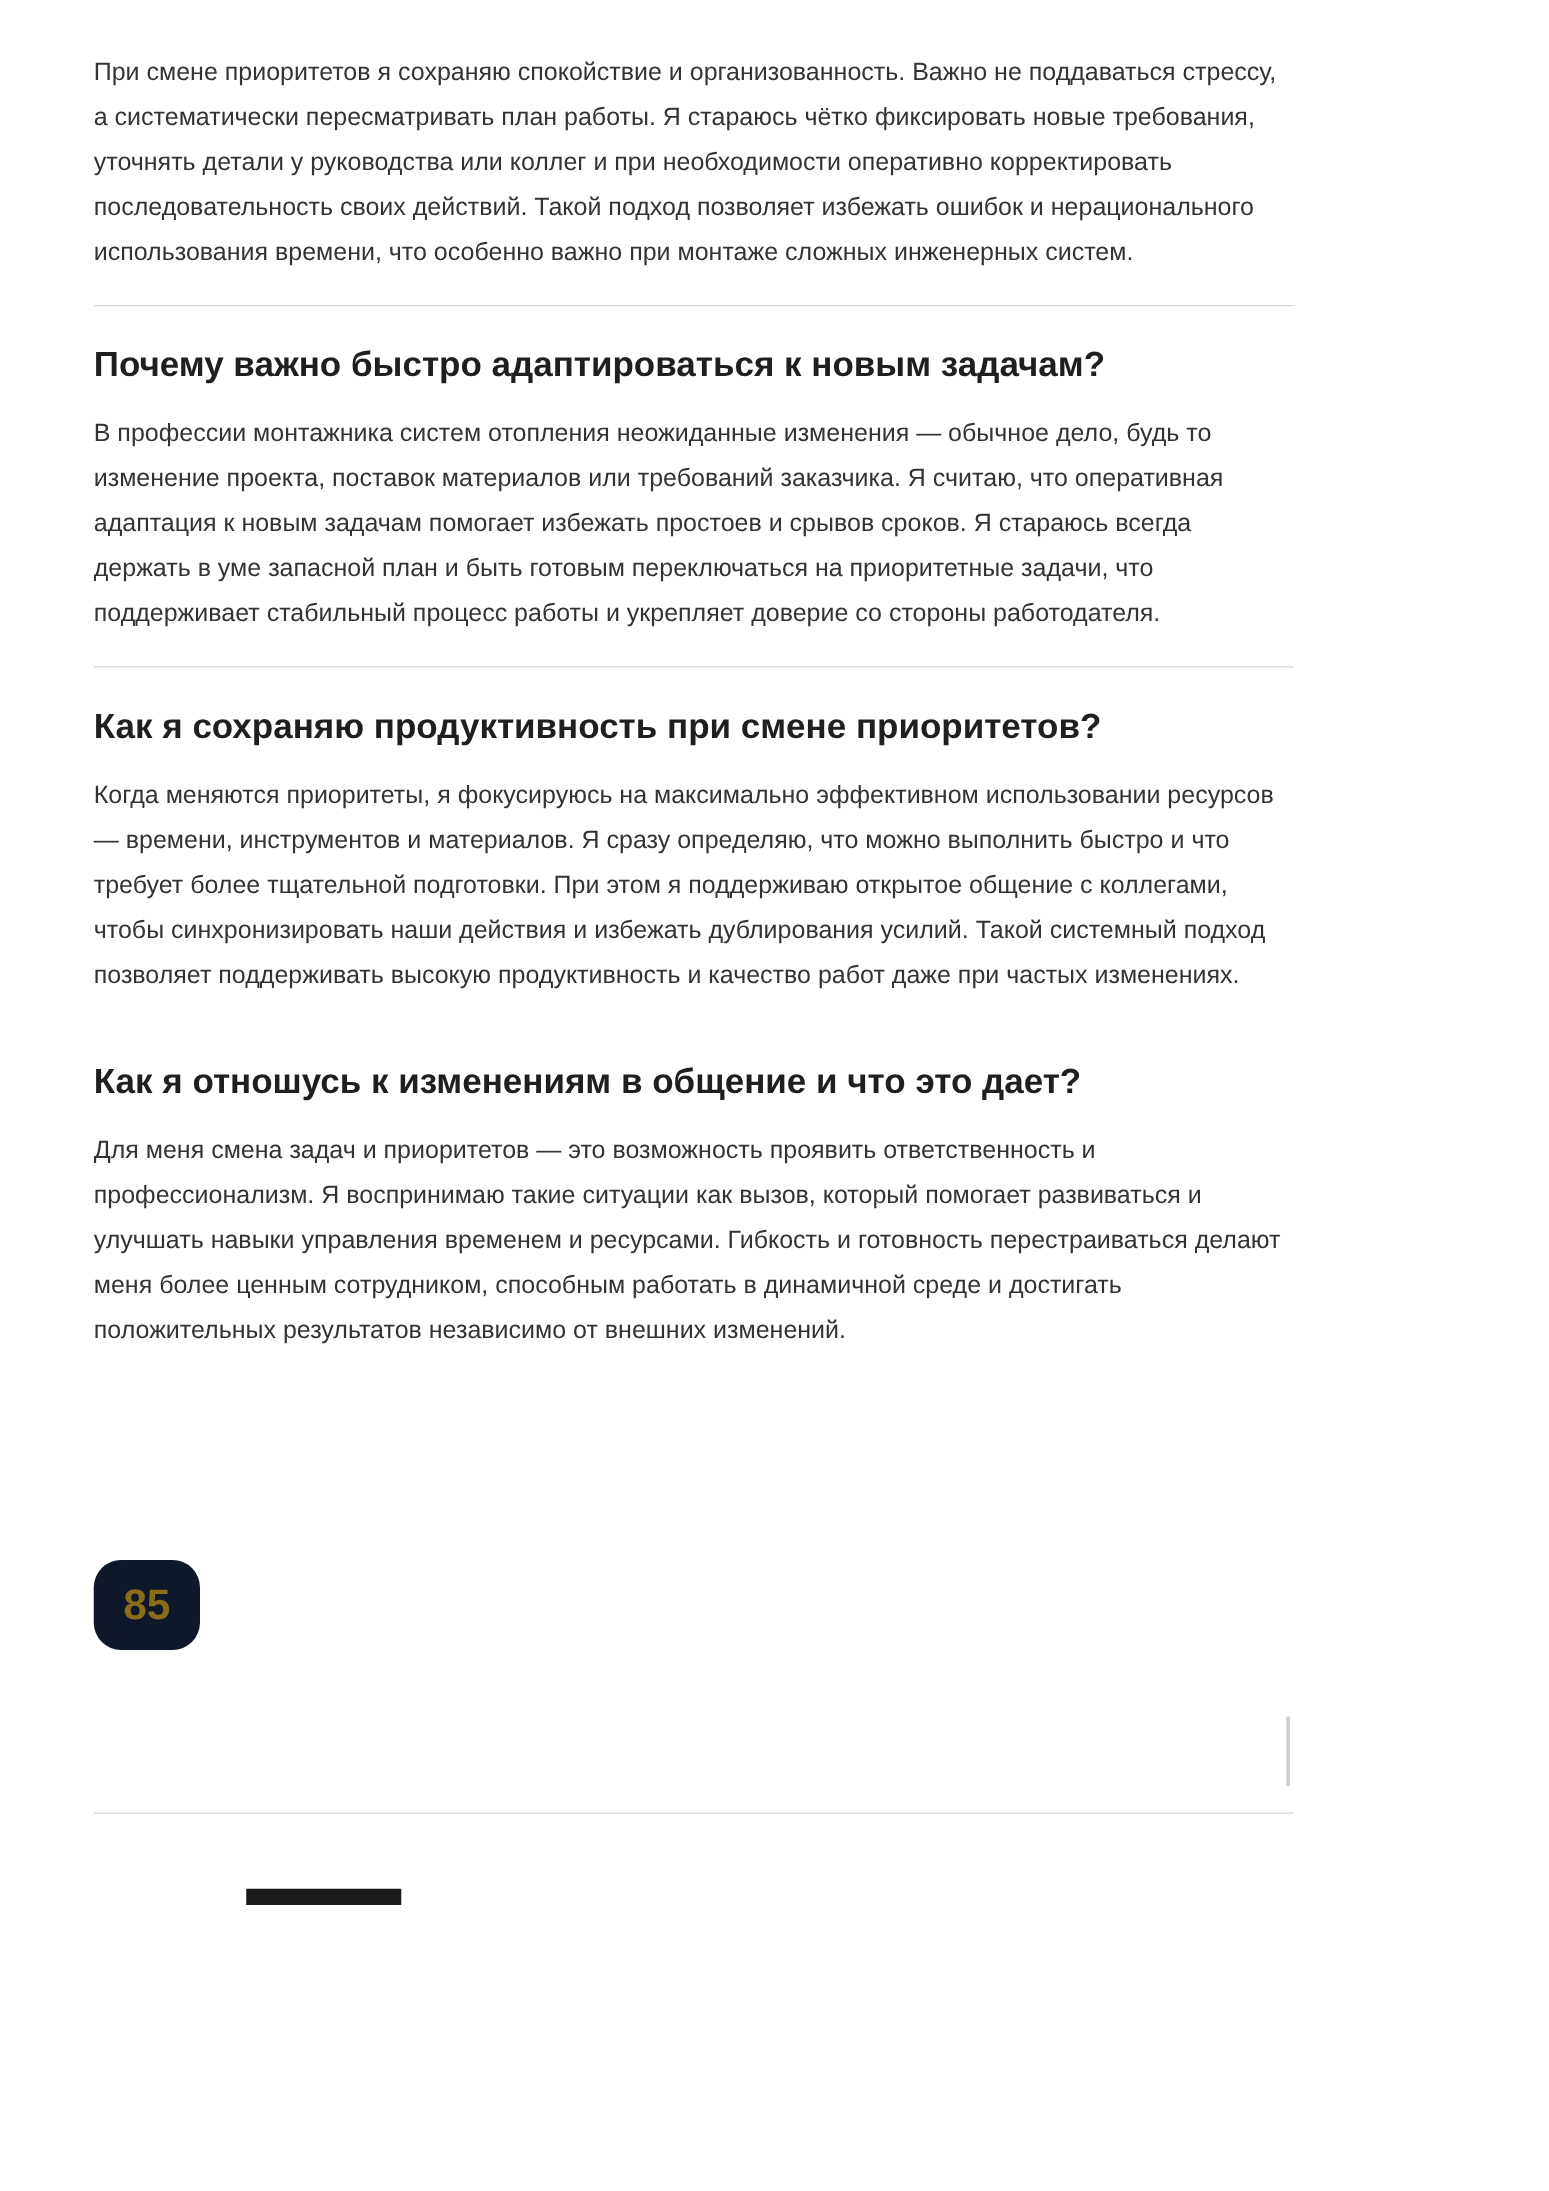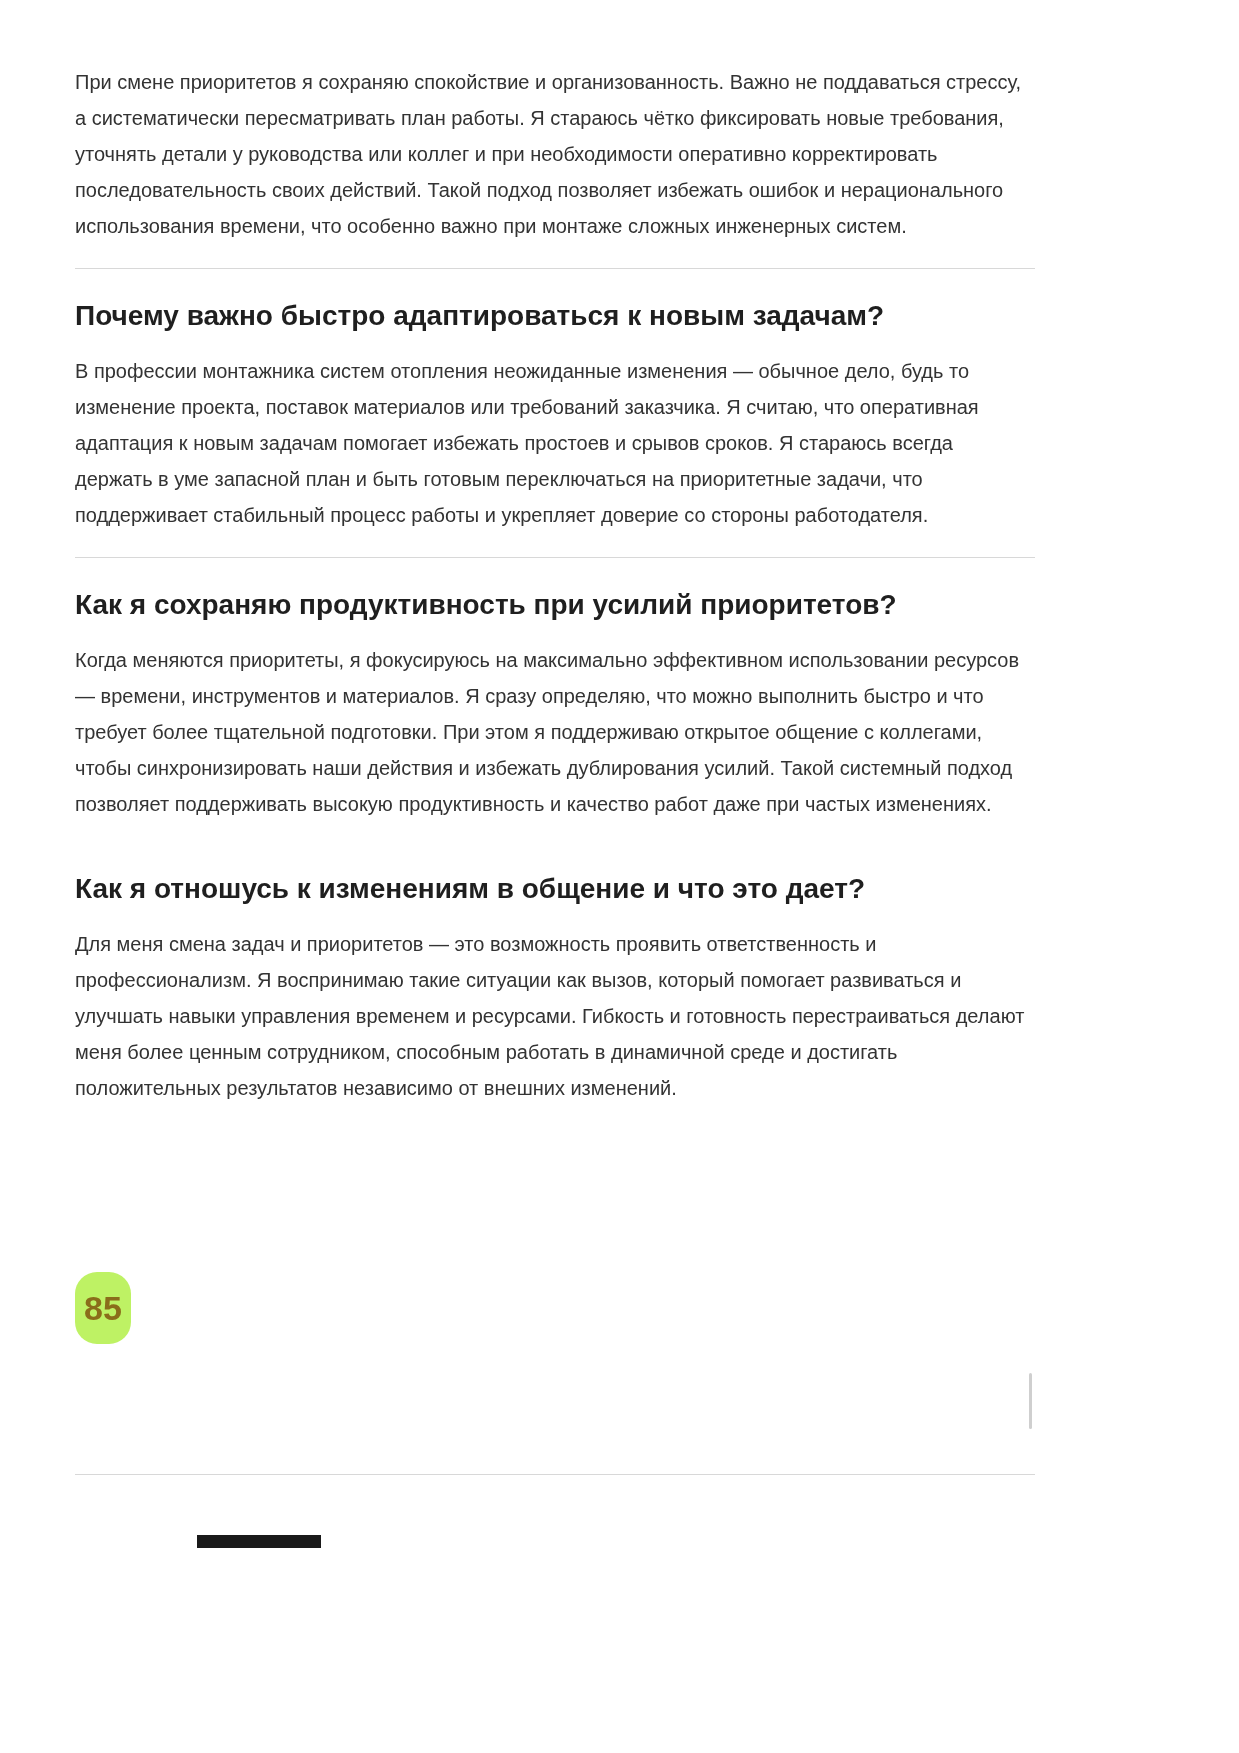--- a/index.html
+++ b/index.html
@@ -21,21 +21,21 @@
     left: 75px;
     top: 0;
     width: 960px;
   }
   .paragraph {
     font-size: 20px;
     line-height: 36px;
     color: #333333;
     margin: 0;
   }
-  .intro { margin-top: 64px; }
+  .intro { margin-top: 40px; }
   .divider {
     border: none;
     border-top: 1px solid #d8d8d8;
     height: 0;
     margin: 0;
   }
   .divider-1 { margin-top: 24px; }
   .divider-2 { margin-top: 24px; }
   .divider-3 { margin-top: 130px; }
   .question-heading {
@@ -47,24 +47,24 @@
   }
   .question-heading.q3 { margin-top: 52px; }
   .answer { margin-top: 22px; }
   .next-question {
     display: flex;
     align-items: flex-start;
     margin-top: 166px;
   }
   .number-badge {
     flex: 0 0 auto;
-    width: 56px;
+    width: 85px;
     height: 72px;
     border-radius: 22px;
-    background: #bef264;
+    background: #0f172a;
     color: #8a6d1a;
     font-size: 34px;
     font-weight: bold;
     display: flex;
     align-items: center;
     justify-content: center;
     line-height: 1;
   }
   .next-question-title {
     margin: 0 0 0 52px;
@@ -102,21 +102,21 @@
     <p class="paragraph intro">При смене приоритетов я сохраняю спокойствие и организованность. Важно не поддаваться стрессу, а систематически пересматривать план работы. Я стараюсь чётко фиксировать новые требования, уточнять детали у руководства или коллег и при необходимости оперативно корректировать последовательность своих действий. Такой подход позволяет избежать ошибок и нерационального использования времени, что особенно важно при монтаже сложных инженерных систем.</p>
 
     <hr class="divider divider-1">
 
     <h3 class="question-heading">Почему важно быстро адаптироваться к новым задачам?</h3>
 
     <p class="paragraph answer">В профессии монтажника систем отопления неожиданные изменения — обычное дело, будь то изменение проекта, поставок материалов или требований заказчика. Я считаю, что оперативная адаптация к новым задачам помогает избежать простоев и срывов сроков. Я стараюсь всегда держать в уме запасной план и быть готовым переключаться на приоритетные задачи, что поддерживает стабильный процесс работы и укрепляет доверие со стороны работодателя.</p>
 
     <hr class="divider divider-2">
 
-    <h3 class="question-heading">Как я сохраняю продуктивность при усилий приоритетов?</h3>
+    <h3 class="question-heading">Как я сохраняю продуктивность при смене приоритетов?</h3>
 
     <p class="paragraph answer">Когда меняются приоритеты, я фокусируюсь на максимально эффективном использовании ресурсов — времени, инструментов и материалов. Я сразу определяю, что можно выполнить быстро и что требует более тщательной подготовки. При этом я поддерживаю открытое общение с коллегами, чтобы синхронизировать наши действия и избежать дублирования усилий. Такой системный подход позволяет поддерживать высокую продуктивность и качество работ даже при частых изменениях.</p>
 
     <h3 class="question-heading q3">Как я отношусь к изменениям в общение и что это дает?</h3>
 
     <p class="paragraph answer">Для меня смена задач и приоритетов — это возможность проявить ответственность и профессионализм. Я воспринимаю такие ситуации как вызов, который помогает развиваться и улучшать навыки управления временем и ресурсами. Гибкость и готовность перестраиваться делают меня более ценным сотрудником, способным работать в динамичной среде и достигать положительных результатов независимо от внешних изменений.</p>
 
     <div class="next-question">
       <div class="number-badge">85</div>
     </div>

